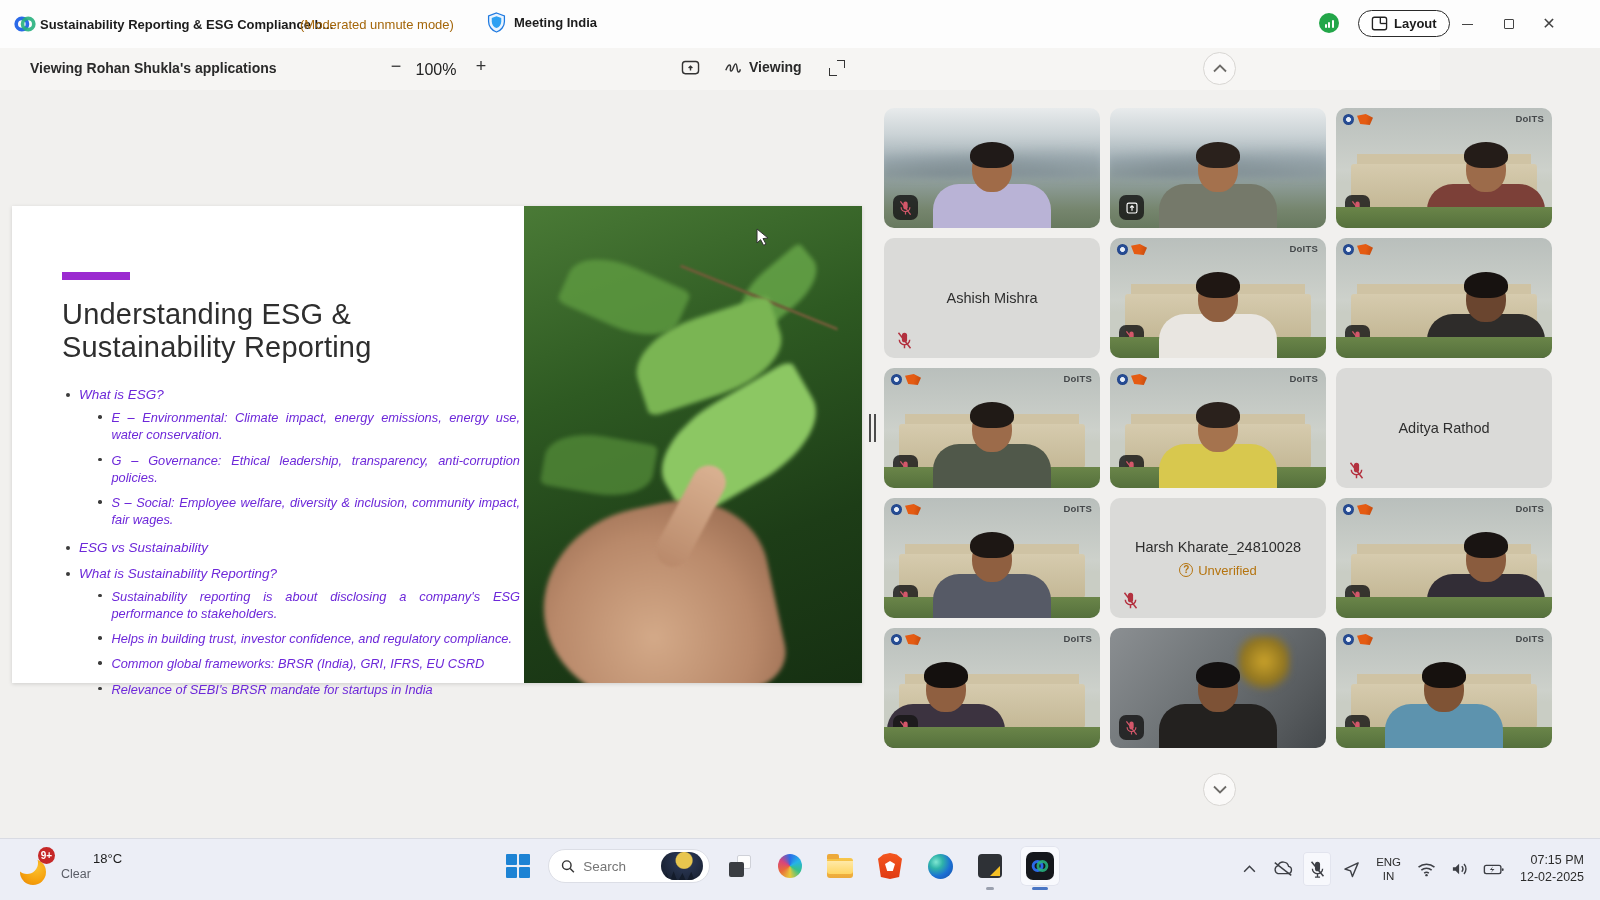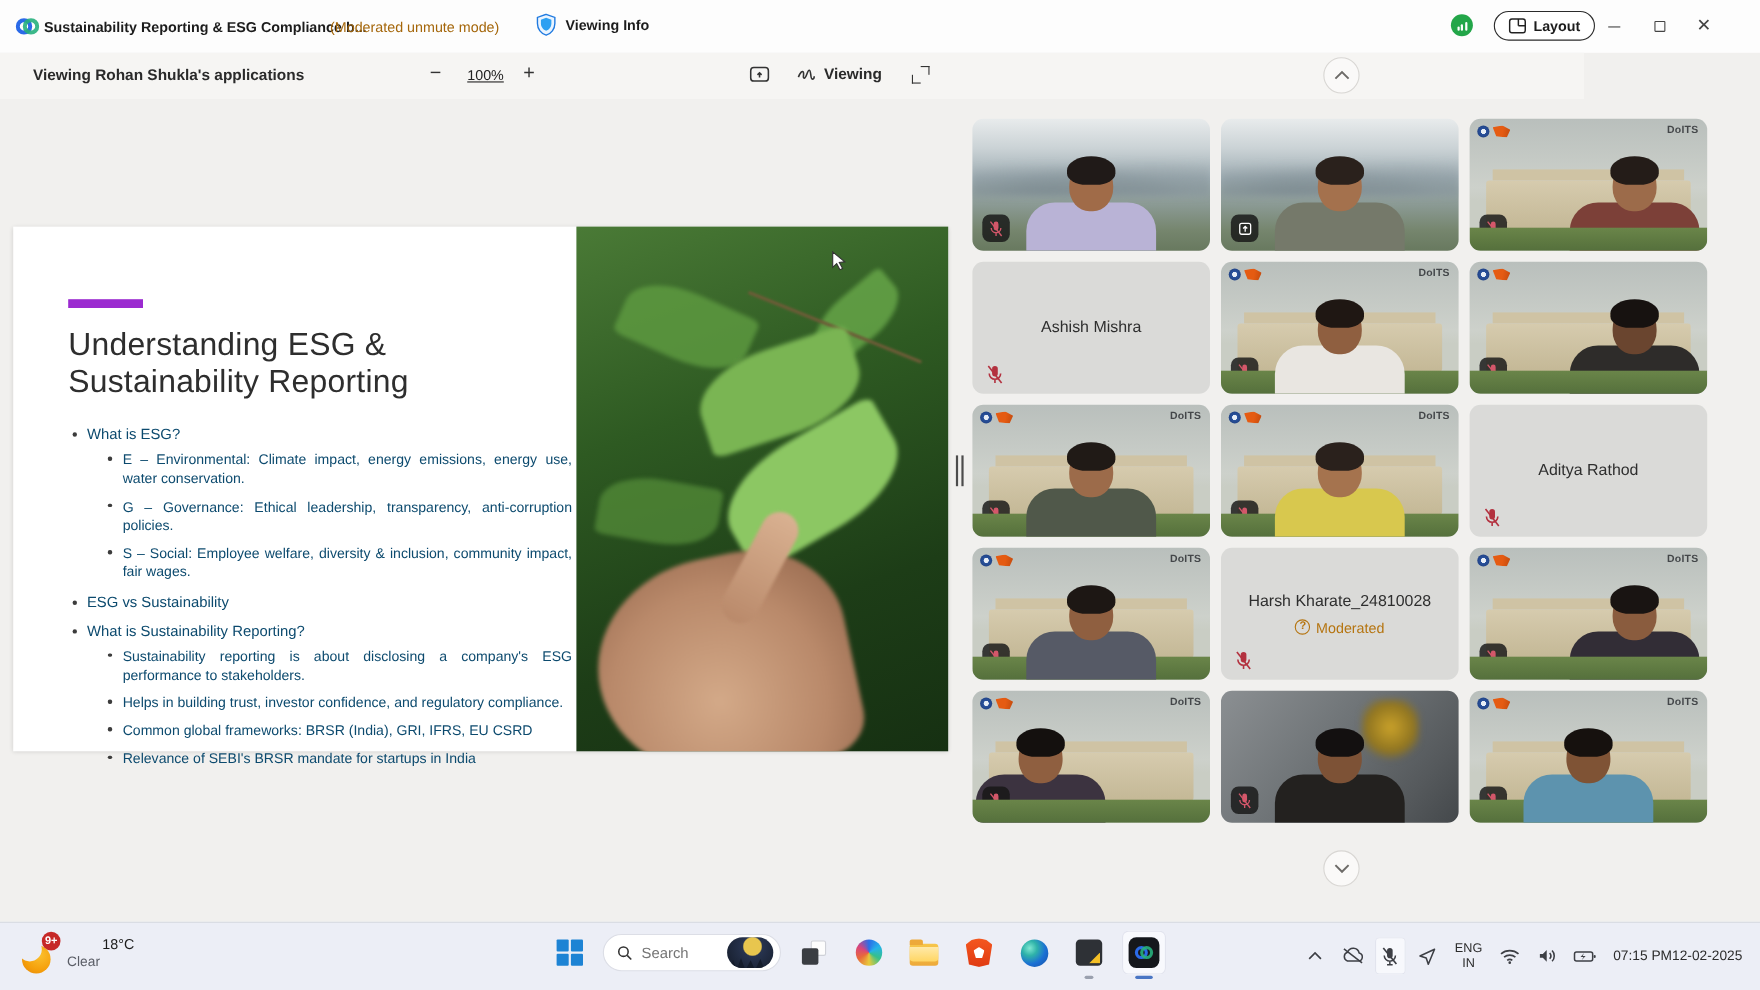--- a/index.html
+++ b/index.html
@@ -23,37 +23,37 @@
   .btn-min { left:1452px; } .btn-max { left:1494px; } .btn-close { left:1534px; }
   .btn-min b { width:11px; height:0; border-top:1.5px solid #444; }
   .restore-glyph { position:relative; width:10px; height:10px; border:1.2px solid #444; border-radius:1px; background:#fdfdfd; }
   .restore-glyph:before { content:""; position:absolute; left:2px; top:-4px; width:10px; height:10px; border:1.2px solid #444; border-radius:1px; z-index:-1; }
   .btn-close span { font-size:16px; color:#444; line-height:1; }
 
   
   .sharebar { position:absolute; left:0; top:48px; width:1440px; height:42px; background:#f6f5f3; }
   .viewing-label { position:absolute; left:30px; top:12px; font-size:14px; font-weight:700; color:#2a2a2a; }
   .zoom-out { position:absolute; left:385px; top:8px; font-size:18px; color:#333; width:22px; text-align:center; cursor:pointer; }
-  .zoom-level { position:absolute; left:414px; top:13px; font-size:13px; color:#222; width:44px; text-align:right;text-decoration:underline; }
+  .zoom-level { position:absolute; left:414px; top:13px; font-size:16px; color:#222; width:44px; text-align:center; }
   .zoom-in { position:absolute; left:470px; top:8px; font-size:18px; color:#333; width:22px; text-align:center; cursor:pointer; }
   .screen-tool { position:absolute; left:681px; top:12px; }
   .annotate { position:absolute; left:724px; top:11px; display:flex; align-items:center; gap:7px; cursor:pointer; }
   .annotate-label { font-size:14px; font-weight:700; color:#2a2a2a; }
   .expand-tool { position:absolute; left:829px; top:12px; width:16px; height:16px; }
   .expand-tool:before { content:""; position:absolute; right:0; top:0; width:7px; height:7px; border-top:1.6px solid #333; border-right:1.6px solid #333; }
   .expand-tool:after { content:""; position:absolute; left:0; bottom:0; width:7px; height:7px; border-bottom:1.6px solid #333; border-left:1.6px solid #333; }
   .panel-chevron { position:absolute; width:33px; height:33px; border-radius:50%; background:#faf9f8; border:1px solid #d8d6d3; display:flex; align-items:center; justify-content:center; cursor:pointer; color:#6d6b68; }
   .chev-up { left:1203px; top:52px; }
   .chev-down { left:1203px; top:773px; }
 
   
   .slide { position:absolute; left:12px; top:206px; width:850px; height:477px; background:#ffffff; box-shadow:0 1px 4px rgba(0,0,0,.14); }
   .accent-bar { position:absolute; left:50px; top:66px; width:68px; height:8px; background:#9b2ad0; }
   .slide-title { position:absolute; left:50px; top:92px; width:400px; font-size:29px; line-height:1.13; font-weight:400; color:#2e2e2e; letter-spacing:.2px; }
-  .bullets { position:absolute; left:50px; top:170px; width:458px; color:#0c4a6e; }
+  .bullets { position:absolute; left:50px; top:170px; width:458px; color:#6d28d9;font-style:italic; }
   .l1 { display:flex; gap:9px; margin-top:11px; font-size:13.5px; }
   .dot1 { flex:0 0 auto; width:4px; height:4px; border-radius:50%; background:#3c3c3c; margin-top:6px; margin-left:4px; }
   .l2wrap { margin:7px 0 2px 0; }
   .l2 { display:flex; gap:10px; margin:0 0 8px 36px; font-size:12.8px; line-height:1.35; }
   .l2t { text-align:justify; }
   .dot2 { flex:0 0 auto; width:3.5px; height:3.5px; border-radius:50%; background:#3c3c3c; margin-top:6px; }
 
   
   .photo { position:absolute; left:512px; top:0; width:338px; height:477px; overflow:hidden; background:linear-gradient(160deg,#4a7a36 0%,#2e5a22 35%,#1d3d17 70%,#163012 100%); }
   .leaf { position:absolute; border-radius:50% 8% 50% 8%; filter:blur(2px); }
@@ -144,40 +144,40 @@
   .notes:before { content:""; position:absolute; right:2px; bottom:2px; width:10px; height:10px; background:#f5c026; clip-path:polygon(100% 0,100% 100%,0 100%); }
   .webex-btn { background:#f8f9fd; border-radius:6px; box-shadow:0 0 0 1px #e2e4ee inset; }
   .webex-tile { position:relative; width:28px; height:28px; background:#15171c; border-radius:7px; display:flex; align-items:center; justify-content:center; }
   .active-line { position:absolute; left:12px; bottom:-4px; width:16px; height:3px; border-radius:2px; background:#4a76c4; }
   .plain-line { position:absolute; left:16px; bottom:-4px; width:8px; height:3px; border-radius:2px; background:#9aa0ae; }
 
   .tray { position:absolute; right:10px; top:7px; height:46px; display:flex; align-items:center; gap:6px; }
   .tray-ic { width:28px; height:34px; display:flex; align-items:center; justify-content:center; color:#3d3f45; cursor:pointer; border-radius:4px; }
   .tray-ic.hl { background:#f7f8fc; box-shadow:0 0 0 1px #e2e4ee inset; }
   .lang { display:flex; flex-direction:column; align-items:center; font-size:11.5px; color:#2c2c2c; line-height:1.25; padding:0 5px; cursor:pointer; }
-  .clock { display:flex; flex-direction:row; align-items:flex-end; font-size:12.5px; color:#2c2c2c; line-height:1.35; padding:0 6px; cursor:pointer; }
+  .clock { display:flex; flex-direction:column; align-items:flex-end; font-size:12.5px; color:#2c2c2c; line-height:1.35; padding:0 6px; cursor:pointer; }
 </style>
 </head>
 <body>
 
 <div class="stage">
 
   <div class="titlebar">
     <svg class="wx-logo" viewBox="0 0 24 22" fill="none">
       <circle cx="8.5" cy="11" r="6.2" stroke="#2b6ae8" stroke-width="4"></circle>
       <circle cx="15.5" cy="11" r="6.2" stroke="#27b07d" stroke-width="4" opacity="0.9"></circle>
     </svg>
     <span class="app-title">Sustainability Reporting &amp; ESG Compliance b...</span>
     <span class="mode-label">(Moderated unmute mode)</span>
     <div class="meeting-info">
       <svg width="19" height="21" viewBox="0 0 24 26">
         <path d="M12 1l10 3.6v7c0 6.2-4.2 11.6-10 13.4C6.2 23.2 2 17.8 2 11.6v-7L12 1z" fill="#eaf4ff" stroke="#1f7ae0" stroke-width="1.6"></path>
         <path d="M12 5l6 2.2v4.4c0 3.9-2.6 7.3-6 8.4-3.4-1.1-6-4.5-6-8.4V7.2L12 5z" fill="#2da0f2"></path>
       </svg>
-      <span class="meeting-info-label">Viewing Info</span>
+      <span class="meeting-info-label">Meeting India</span>
     </div>
     <span class="timer">34:38</span>
     <span class="signal">
         <i></i>
         <i></i>
         <i></i>
       </span>
     <button class="layout-btn">
       <svg width="17" height="15" viewBox="0 0 20 18" fill="none" stroke="#222" stroke-width="1.6">
         <rect x="1.5" y="1.5" width="17" height="15" rx="2.5"></rect>
@@ -477,21 +477,21 @@
     </div>
 
   </div>
 
   <div class="tile placeholder">
 
     <div class="tile-center">
       <div class="tile-name">Harsh Kharate_24810028</div>
       <div class="unverified show">
         <span class="q-icon">?</span>
-        <span class="unv-text">Moderated</span>
+        <span class="unv-text">Unverified</span>
       </div>
     </div>
     <div class="badge mic show">
       <svg width="15" height="16" viewBox="0 0 20 22" fill="none" stroke="currentColor" stroke-width="1.7">
         <rect x="7" y="2" width="6" height="11" rx="3" fill="currentColor" stroke="none"></rect>
         <path d="M4 10a6 6 0 0 0 12 0M10 16.5v3.5"></path>
         <line x1="3" y1="2" x2="17" y2="20"></line>
       </svg>
     </div>
 

